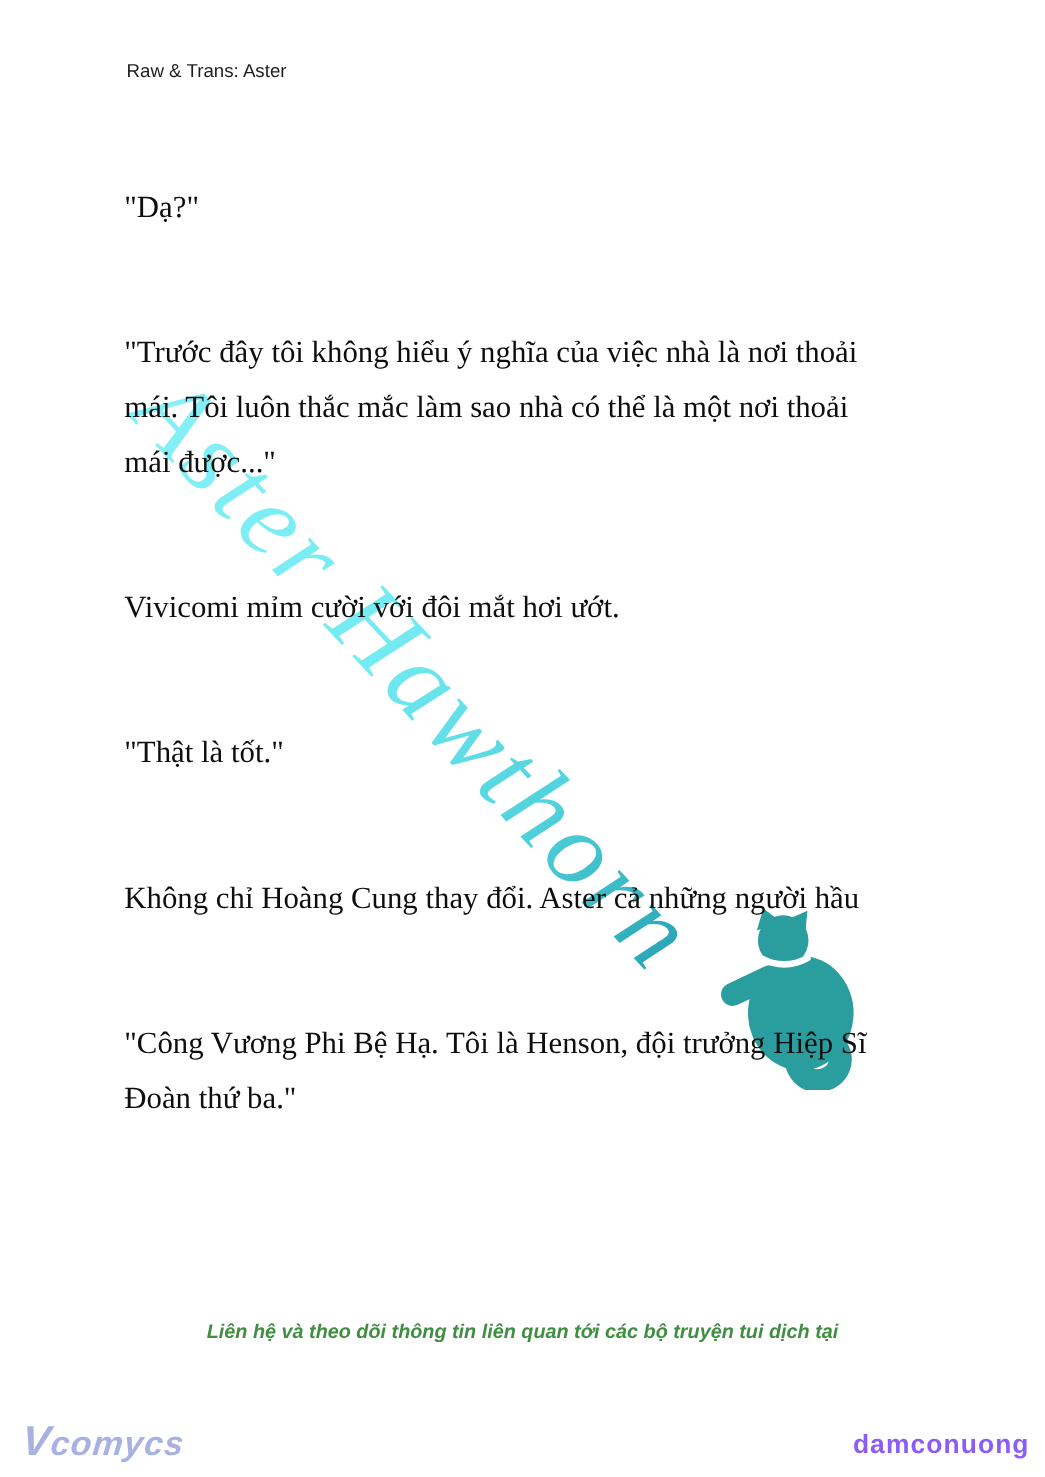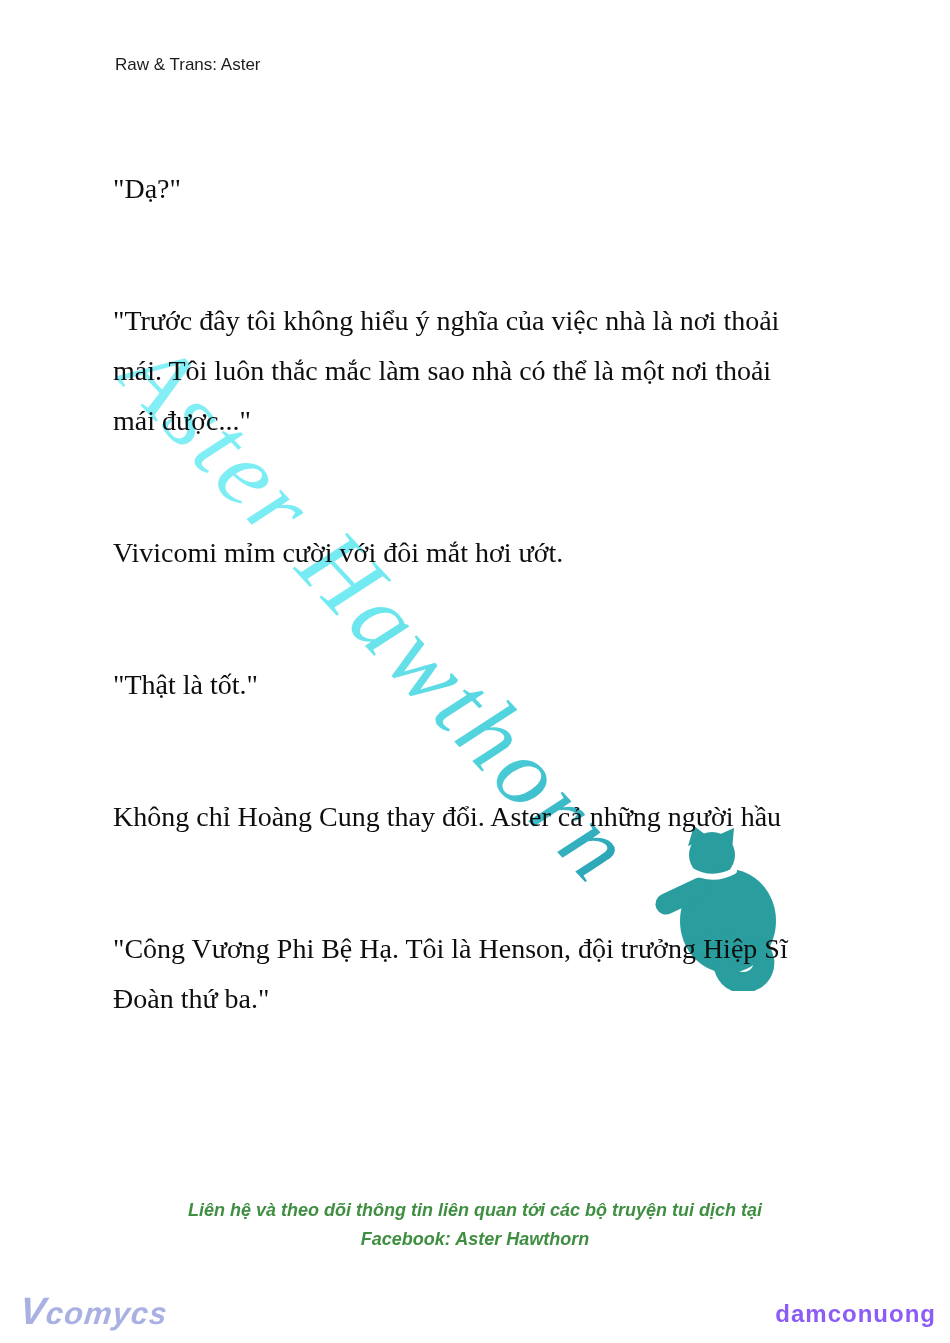--- a/index.html
+++ b/index.html
@@ -158,19 +158,18 @@
     <p></p>
     <p>
       </p>
       <div class="tline">"Công Vương Phi Bệ Hạ. Tôi là Henson, đội trưởng Hiệp Sĩ</div>
       <div class="tline">Đoàn thứ ba."</div>
     <p></p>
   </div>
 
   <div class="footer">
     <div>Liên hệ và theo dõi thông tin liên quan tới các bộ truyện tui dịch tại</div>
-    <div>Facebook: Aster Hawthorn</div>
   </div>
 
   <div class="vcomycs">Vcomycs</div>
   <div class="damconuong">damconuong</div>
 
 </div>
 
 </body></html>

